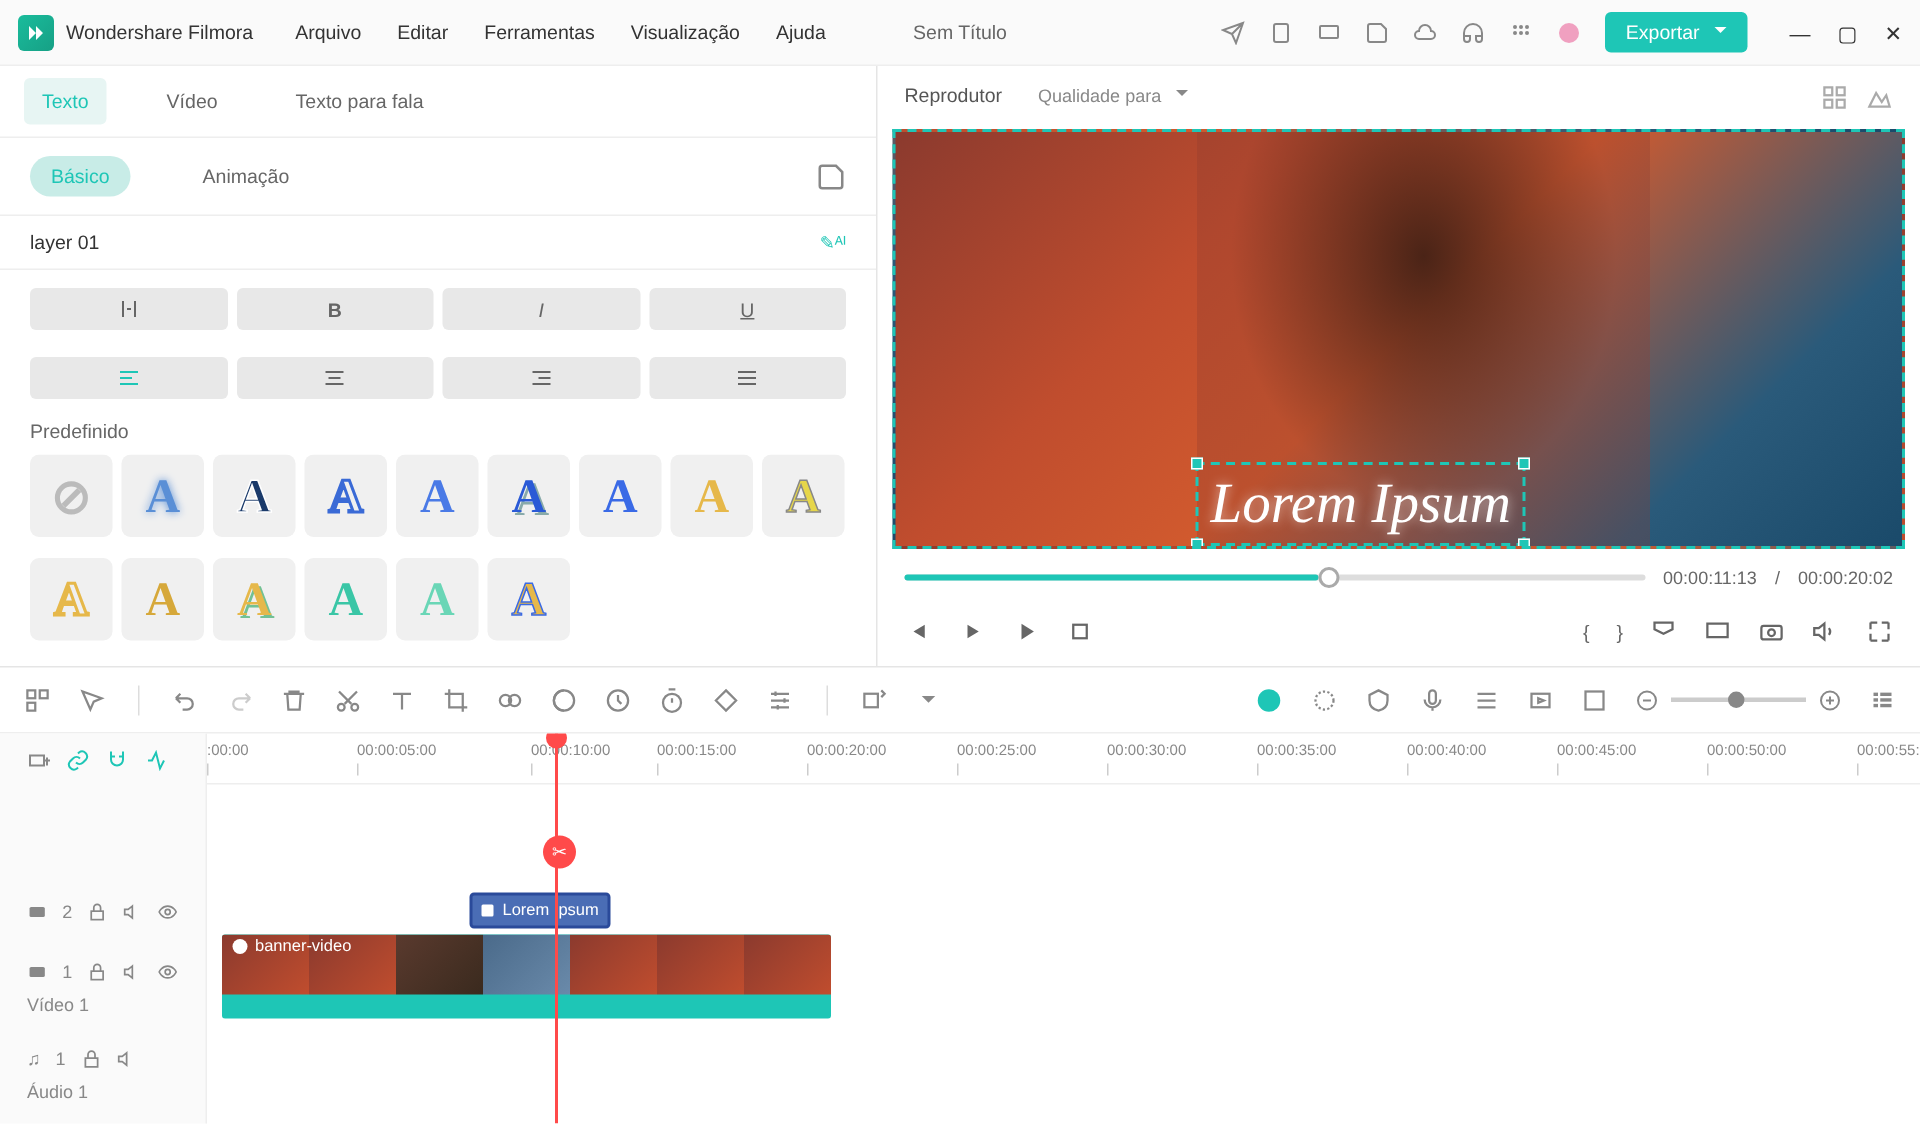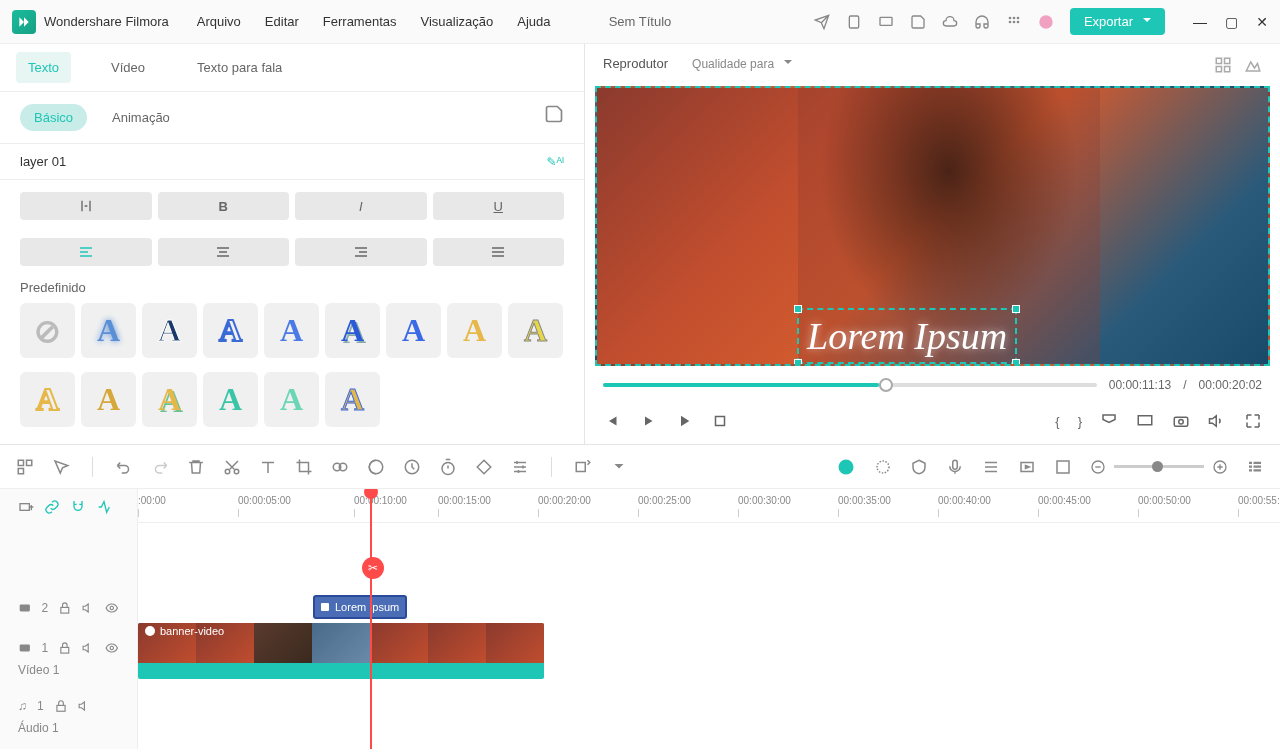--- a/index.html
+++ b/index.html
@@ -13,21 +13,21 @@
 .titlebar-icons{margin-left:auto;display:flex;align-items:center;gap:16px}
 .titlebar-icons .ico{width:16px;height:16px;color:#888;cursor:pointer}
 .export-btn{background:#1ec6b6;color:#fff;padding:6px 14px;border-radius:4px;font-size:13px;display:flex;align-items:center;gap:6px;cursor:pointer}
 .win-controls{display:flex;gap:18px;margin-left:12px}
 .win-controls span{cursor:pointer;font-size:14px}
 .main-area{display:flex;height:400px}
 .left-panel{width:585px;border-right:1px solid #e5e5e5;background:#fff;display:flex;flex-direction:column}
 .tabs{display:flex;padding:8px 16px;gap:28px;border-bottom:1px solid #eee}
 .tab{padding:8px 12px;cursor:pointer;color:#666;border-radius:4px}
 .tab.active{background:#e7f5f3;color:#1ec6b6}
-.subtabs{display:flex;padding:12px 20px;gap:11px;}
+.subtabs{display:flex;padding:12px 20px;gap:34px;align-items:center}
 .subtab{padding:6px 14px;cursor:pointer;color:#666;border-radius:14px}
 .subtab.active{background:#c8ece7;color:#1ec6b6}
 .save-icon{margin-left:auto;width:20px;height:20px;color:#888}
 .layer-header{display:flex;padding:10px 20px;border-top:1px solid #eee;border-bottom:1px solid #eee;align-items:center}
 .layer-header .ai-ico{margin-left:auto;color:#1ec6b6;font-size:12px}
 .format-row{display:flex;gap:6px;padding:12px 20px 6px}
 .format-btn{flex:1;background:#e8e8e8;border-radius:4px;height:28px;display:flex;align-items:center;justify-content:center;cursor:pointer;color:#666}
 .format-btn.green{color:#1ec6b6}
 .preset-label{padding:8px 20px;color:#666}
 .presets{display:flex;flex-wrap:wrap;gap:6px;padding:0 20px;overflow:hidden;height:132px}
@@ -66,21 +66,21 @@
 .tc-row{height:22px;display:flex;align-items:center;gap:10px;padding:0 18px;color:#888;font-size:12px}
 .tc-actions{display:flex;gap:10px;padding:10px 18px;color:#888}
 .tracks{flex:1;position:relative;overflow:hidden}
 .ruler{height:34px;border-bottom:1px solid #eee;position:relative;font-size:10px;color:#888}
 .ruler-tick{position:absolute;top:6px}
 .ruler-tick::after{content:"";position:absolute;top:14px;left:0;width:1px;height:8px;background:#ccc}
 .playhead{position:absolute;top:0;bottom:0;left:232px;width:2px;background:#ff4a4a;z-index:5}
 .playhead::before{content:"";position:absolute;top:-4px;left:-6px;width:14px;height:14px;background:#ff4a4a;border-radius:50%}
 .cut-marker{position:absolute;top:68px;left:224px;width:22px;height:22px;background:#ff4a4a;border-radius:11px;display:flex;align-items:center;justify-content:center;color:#fff;font-size:12px;z-index:6}
 .text-clip{position:absolute;left:175px;top:106px;width:94px;height:24px;background:#4a6db5;border:2px solid #2a4a9a;border-radius:3px;color:#fff;font-size:11px;display:flex;align-items:center;padding:0 4px;gap:4px}
-.video-clip{position:absolute;left:0;top:134px;width:406px;height:56px;background:#1ec6b6;border-radius:2px;display:flex;overflow:hidden}
+.video-clip{position:absolute;left:10px;top:134px;width:406px;height:56px;background:#1ec6b6;border-radius:2px;display:flex;overflow:hidden}
 .video-clip .th{flex:0 0 58px;height:40px;background:linear-gradient(135deg,#8b3a2e,#c04d2e)}
 .video-clip .th:nth-child(4){background:linear-gradient(135deg,#5a3a2e,#3a2a1e)}
 .video-clip .th:nth-child(5){background:linear-gradient(135deg,#4a6a8a,#6a8aaa)}
 .video-label{position:absolute;left:6px;top:2px;color:#fff;font-size:11px;display:flex;align-items:center;gap:4px;z-index:2}
 svg{display:block}
 .chev::after{content:"";display:inline-block;border:4px solid transparent;border-top-color:currentColor;margin-left:4px;margin-top:4px}
 </style>
 </head>
 <body>
 

